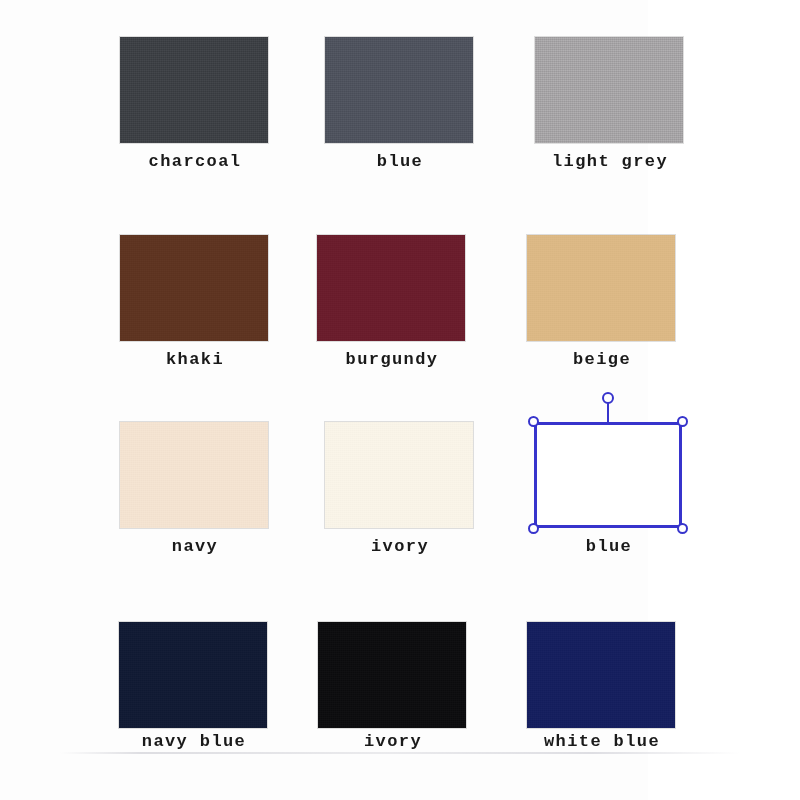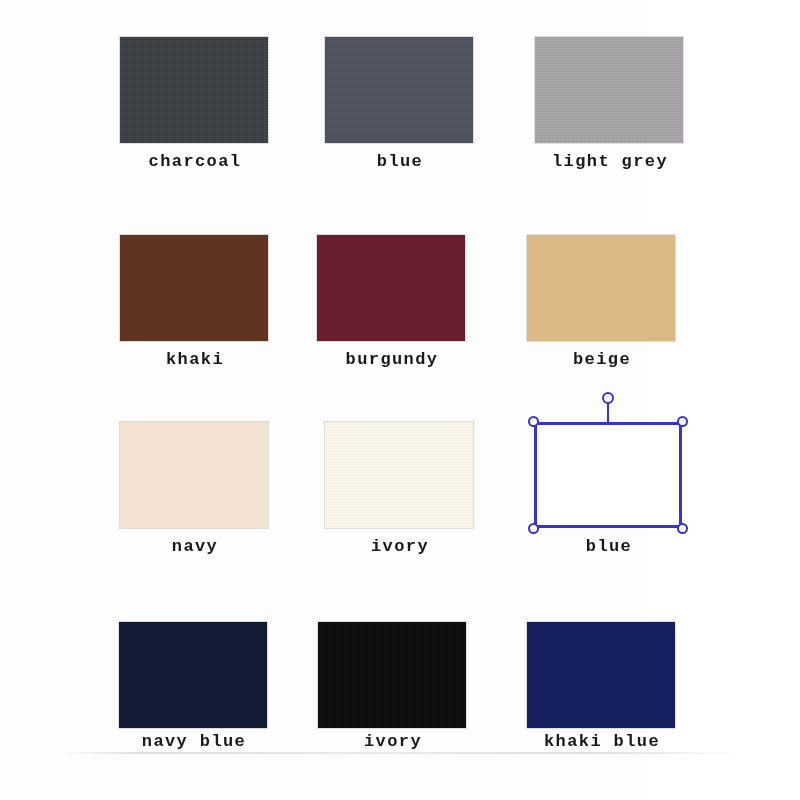--- a/index.html
+++ b/index.html
@@ -214,17 +214,17 @@
       <div class="swatch-label tight">navy blue</div>
     </div>
 
     <div class="swatch-cell" style="left:318px;">
       <div class="swatch-chip texture-soft" style="background:#0c0c0e;"></div>
       <div class="swatch-label tight">ivory</div>
     </div>
 
     <div class="swatch-cell" style="left:527px;">
       <div class="swatch-chip texture-soft" style="background:#141e5e;"></div>
-      <div class="swatch-label tight">khaki blue</div>
+      <div class="swatch-label tight">white blue</div>
     </div>
   </div>
 
 </div>
 
 </body></html>

